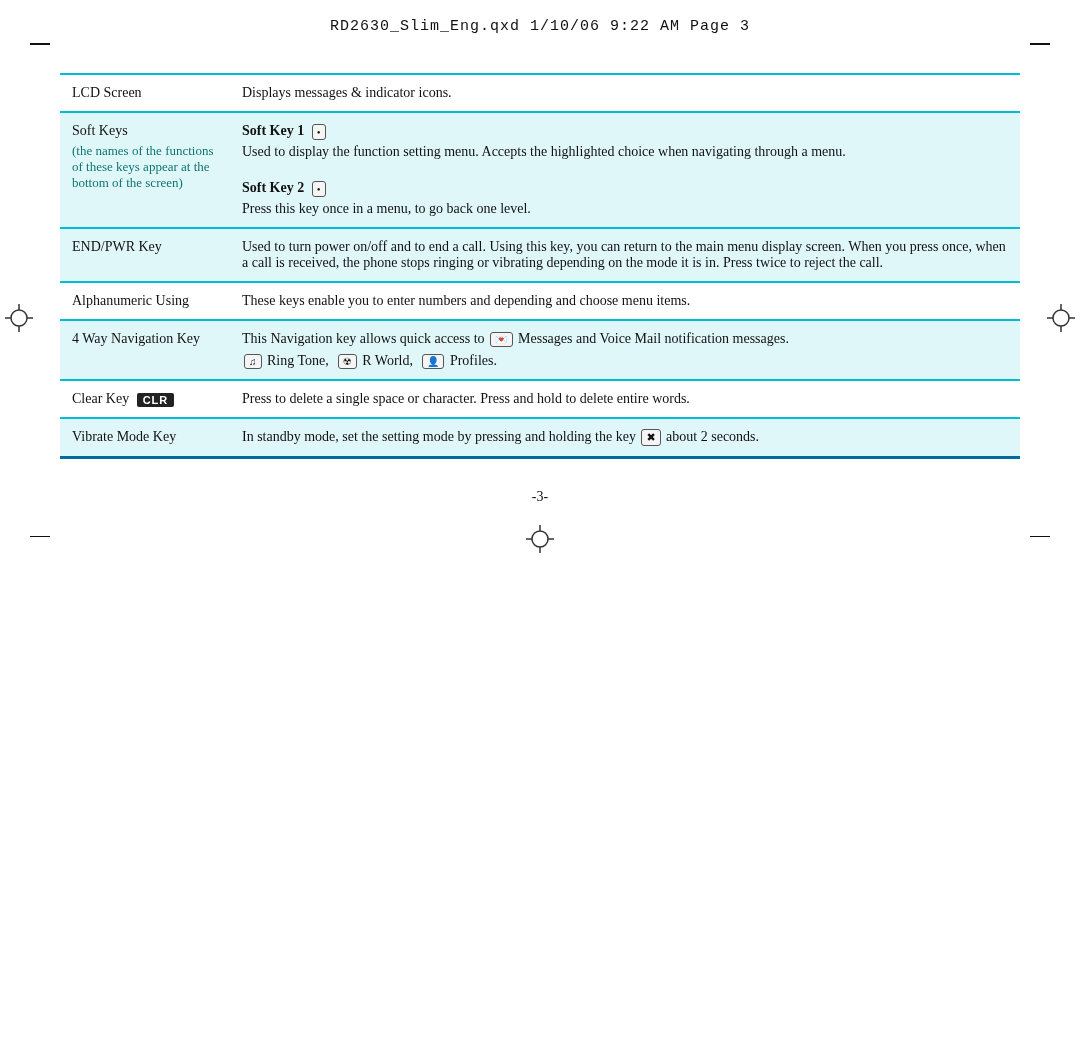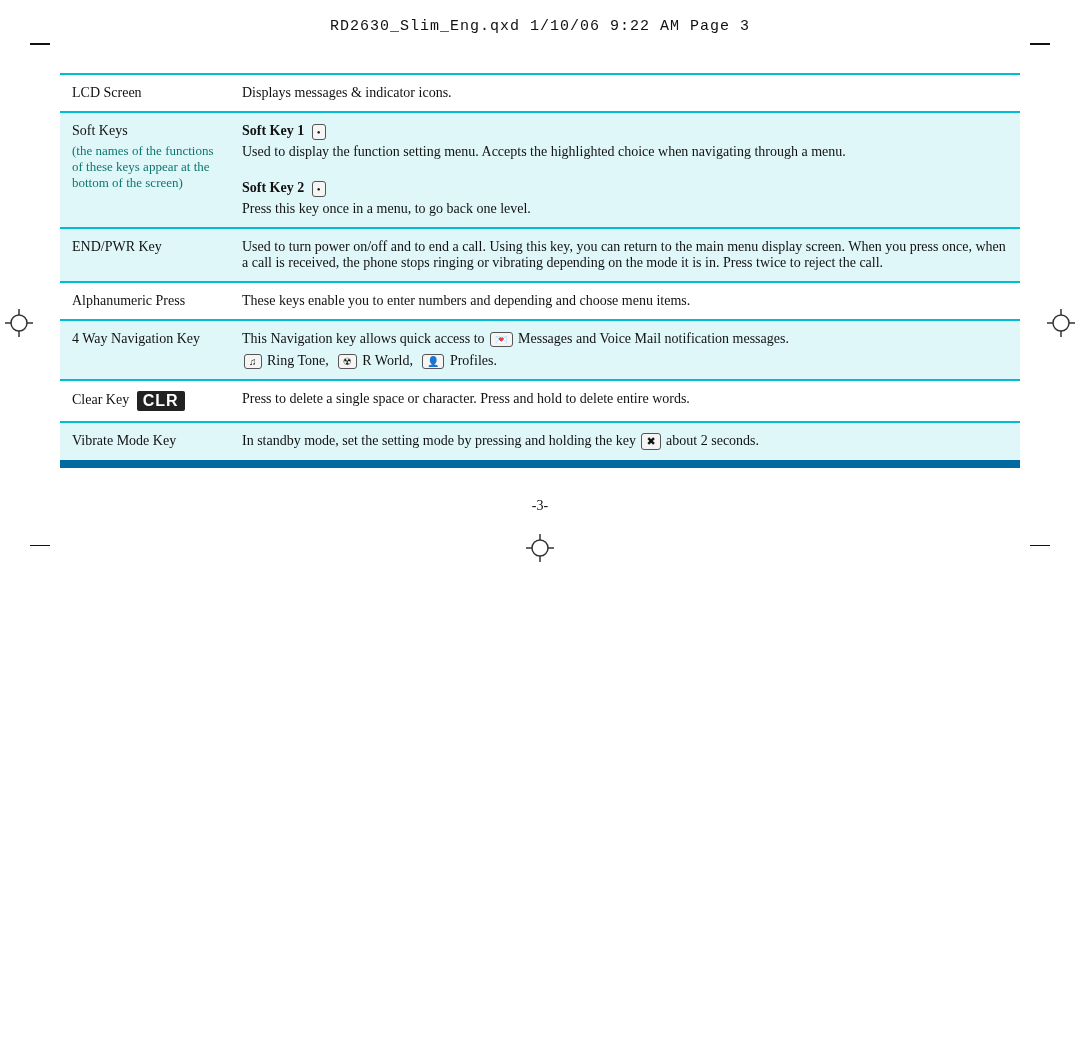--- a/index.html
+++ b/index.html
@@ -59,21 +59,21 @@
     .main-table td {
       padding: 10px 12px;
       vertical-align: top;
       border: none;
     }
 
     .main-table tr {
       border-top: 2px solid #00bcd4;
     }
     .main-table tr:last-child {
-      border-bottom: 8px solid #0369a1;
+      border-bottom: 3px solid #0369a1;
     }
 
     
     .main-table tr.highlight-row td {
       background-color: #e0f7fa;
     }
 
     .col-label {
       width: 170px;
       min-width: 150px;
@@ -96,21 +96,21 @@
       font-size: 11px;
       vertical-align: middle;
       background: #f5f5f5;
     }
 
     .clr-badge {
       display: inline-block;
       background: #222;
       color: #fff;
       font-family: Arial, sans-serif;
-      font-size: 16px;
+      font-size: 11px;
       font-weight: bold;
       padding: 1px 6px;
       border-radius: 2px;
       letter-spacing: 1px;
       vertical-align: middle;
       margin-left: 4px;
     }
 
     .icon-small {
       display: inline-block;
@@ -214,21 +214,21 @@
       <td class="col-label">
         <span>END/PWR Key</span>
       </td>
       <td class="col-desc">
         <span>Used to turn power on/off and to end a call. Using this key, you can return to the main menu display screen. When you press once, when a call is received, the phone stops ringing or vibrating depending on the mode it is in. Press twice to reject the call.</span>
       </td>
     </tr>
 
     <tr>
       <td class="col-label">
-        <span>Alphanumeric Press</span>
+        <span>Alphanumeric Using</span>
       </td>
       <td class="col-desc">
         <span>These keys enable you to enter numbers and depending and choose menu items.</span>
       </td>
     </tr>
 
     <tr class="highlight-row">
       <td class="col-label">
         <span>4 Way Navigation Key</span>
       </td>

